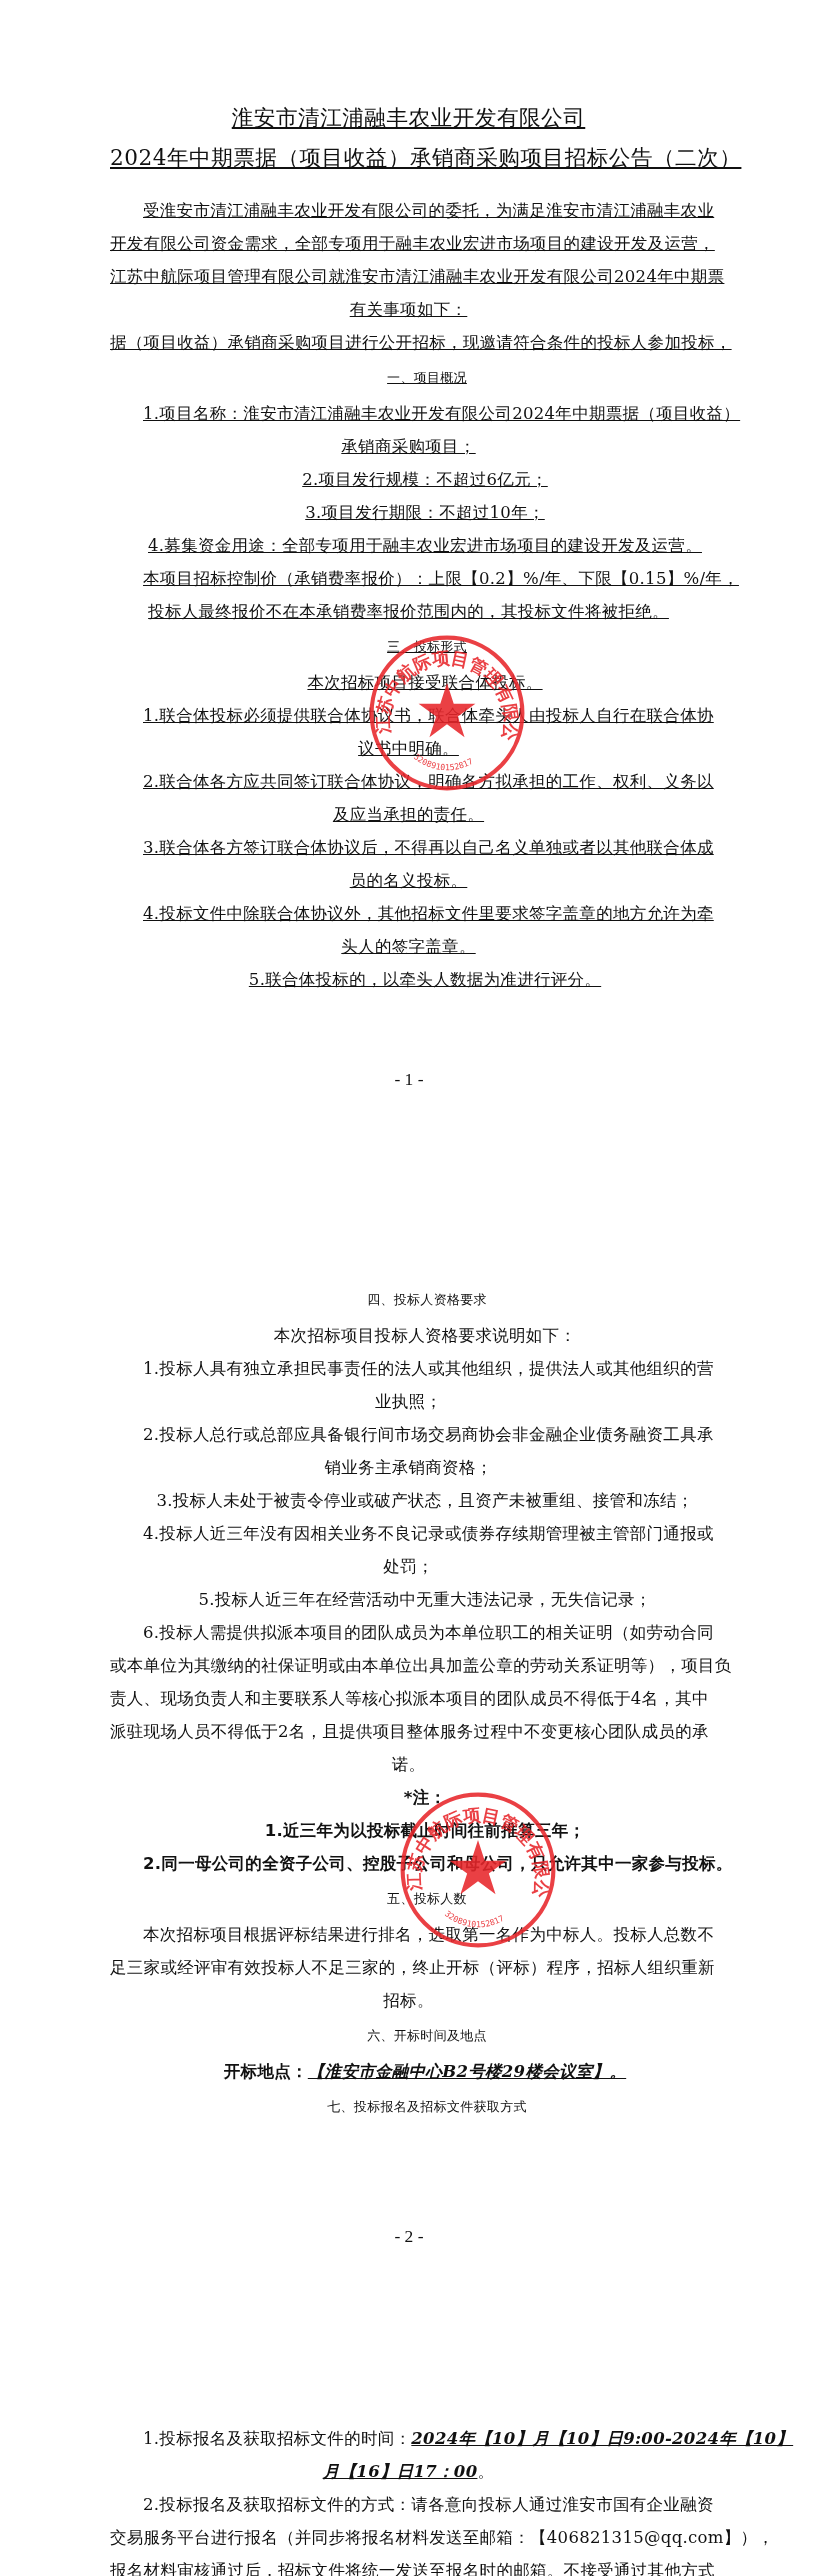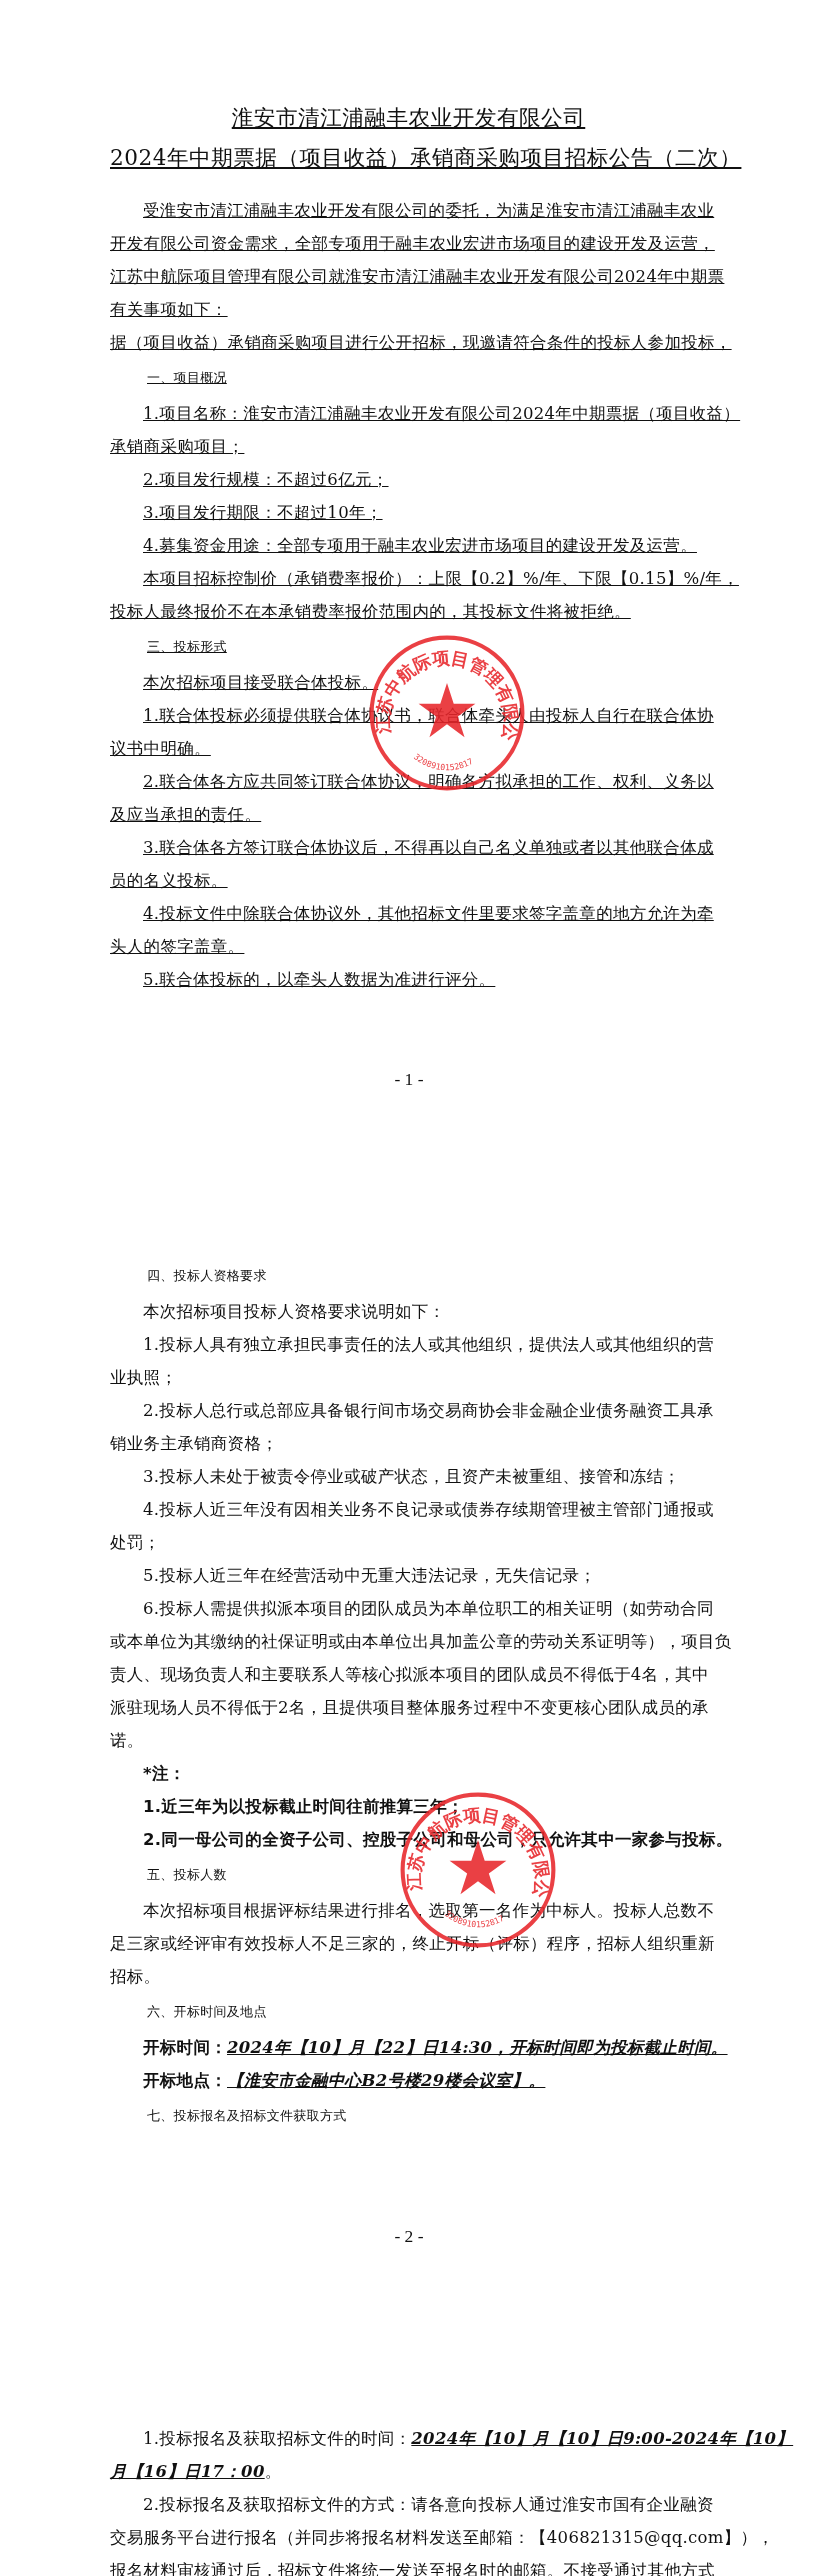--- a/index.html
+++ b/index.html
@@ -1,19 +1,19 @@
 <!DOCTYPE html>
 <html style="font-size:8.2px"><head>
 <meta charset="utf-8">
 <style>
   html, body { margin: 0; padding: 0; background: #ffffff; }
   body { width: 818px; font-family: "DejaVu Serif", "Liberation Serif", serif; color: #111; }
   .page { position: relative; width: 818px; height: 1157px; overflow: hidden; background: #fff; }
   .content { position: absolute; left: 110px; width: 597px; font-size: 16.5px; letter-spacing: 0.3px; }
-  .line { height: 33px; line-height: 33px; white-space: nowrap; overflow: visible; }
+  .line { height: 33px; line-height: 33px; white-space: nowrap; overflow: visible; text-align: center; }
   .indent { padding-left: 33px; }
   .title { text-align: center; font-size: 21.6px; height: 40px; line-height: 40px; letter-spacing: 0.5px; }
   .heading { padding-left: 37px; font-size: 13px; height: 38px; line-height: 38px; font-family: "DejaVu Sans", "Liberation Sans", sans-serif; font-weight: normal; }
   .bold { font-weight: bold; font-family: "DejaVu Sans", "Liberation Sans", sans-serif; }
   .ul { text-decoration: underline; font-style: italic; font-weight: bold; }
   .pagenum { position: absolute; left: 0; width: 818px; text-align: center; font-size: 17.5px; font-family: "Liberation Serif", serif; }
   .stamp { position: absolute; width: 158px; height: 158px; pointer-events: none; opacity: 0.88; }
   .gap { height: 15.5px; }
 </style>
 </head>
@@ -59,21 +59,21 @@
     <path id="arc1" d="M 45 200 A 112 112 0 1 1 261 200" fill="none"></path>
     <text font-size="34" fill="#e8262b" font-family="DejaVu Sans, sans-serif" font-weight="bold"><textPath href="#arc1" startOffset="2%">江苏中航际项目管理有限公司</textPath></text>
     <path id="arc1b" d="M 78 230 A 100 100 0 0 0 228 230" fill="none"></path>
     <text font-size="16" fill="#e8262b" font-family="DejaVu Sans Mono, monospace"><textPath href="#arc1b" startOffset="8%">3208910152817</textPath></text>
   </svg>
 
   <div class="pagenum" style="top:1069px;">- 1 -</div>
 </div>
 
 <div class="page">
-  <div class="content" style="top:100px;">
+  <div class="content" style="top:124px;">
     <div class="line heading">四、投标人资格要求</div>
     <div class="line indent">本次招标项目投标人资格要求说明如下：</div>
     <div class="line indent">1.投标人具有独立承担民事责任的法人或其他组织，提供法人或其他组织的营</div>
     <div class="line">业执照；</div>
     <div class="line indent">2.投标人总行或总部应具备银行间市场交易商协会非金融企业债务融资工具承</div>
     <div class="line">销业务主承销商资格；</div>
     <div class="line indent">3.投标人未处于被责令停业或破产状态，且资产未被重组、接管和冻结；</div>
     <div class="line indent">4.投标人近三年没有因相关业务不良记录或债券存续期管理被主管部门通报或</div>
     <div class="line">处罚；</div>
     <div class="line indent">5.投标人近三年在经营活动中无重大违法记录，无失信记录；</div>
@@ -85,23 +85,20 @@
     <div class="line indent bold">*注：</div>
     <div class="line indent bold">1.近三年为以投标截止时间往前推算三年；</div>
     <div class="line indent bold">2.同一母公司的全资子公司、控股子公司和母公司，只允许其中一家参与投标。</div>
 
     <div class="line heading">五、投标人数</div>
     <div class="line indent">本次招标项目根据评标结果进行排名，选取第一名作为中标人。投标人总数不</div>
     <div class="line">足三家或经评审有效投标人不足三家的，终止开标（评标）程序，招标人组织重新</div>
     <div class="line">招标。</div>
 
     <div class="line heading">六、开标时间及地点</div>
-    <div class="line indent">
-      <span class="bold">开标时间：</span><span class="ul">2024年【10】月【22】日14:30，开标时间即为投标截止时间。</span>
-    </div>
     <div class="line indent">
       <span class="bold">开标地点：</span><span class="ul">【淮安市金融中心B2号楼29楼会议室】。</span>
     </div>
     <div class="line heading">七、投标报名及招标文件获取方式</div>
   </div>
 
   <svg class="stamp" style="left:399px; top:634px;" viewBox="0 0 306 306">
     <circle cx="153" cy="153" r="146" fill="none" stroke="#e8262b" stroke-width="8"></circle>
     <polygon points="153,95 166,135 208,135 174,160 187,200 153,175 119,200 132,160 98,135 140,135" fill="#e8262b"></polygon>
     <path id="arc2" d="M 45 200 A 112 112 0 1 1 261 200" fill="none"></path>

